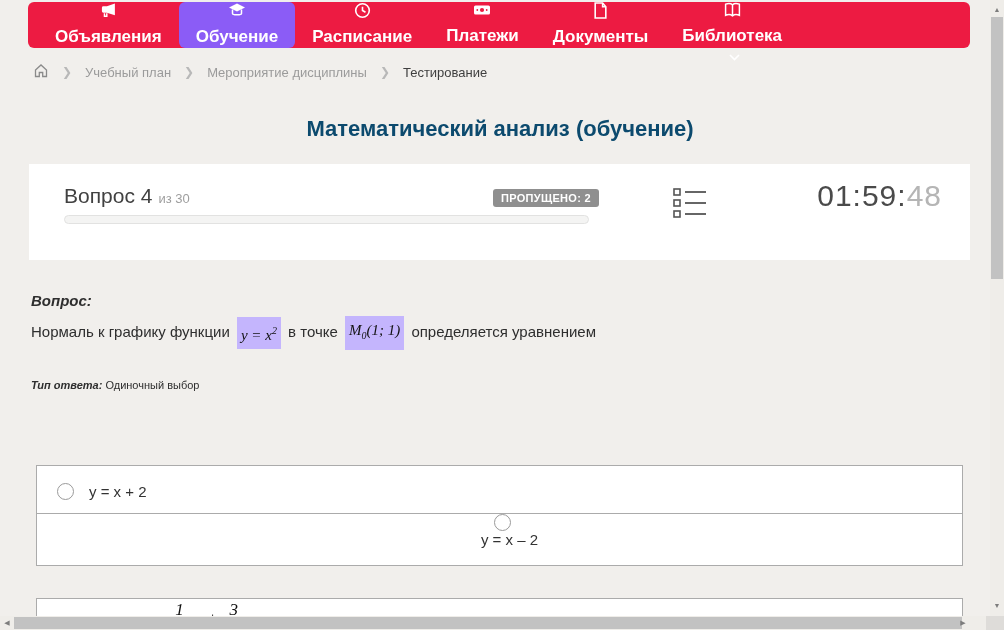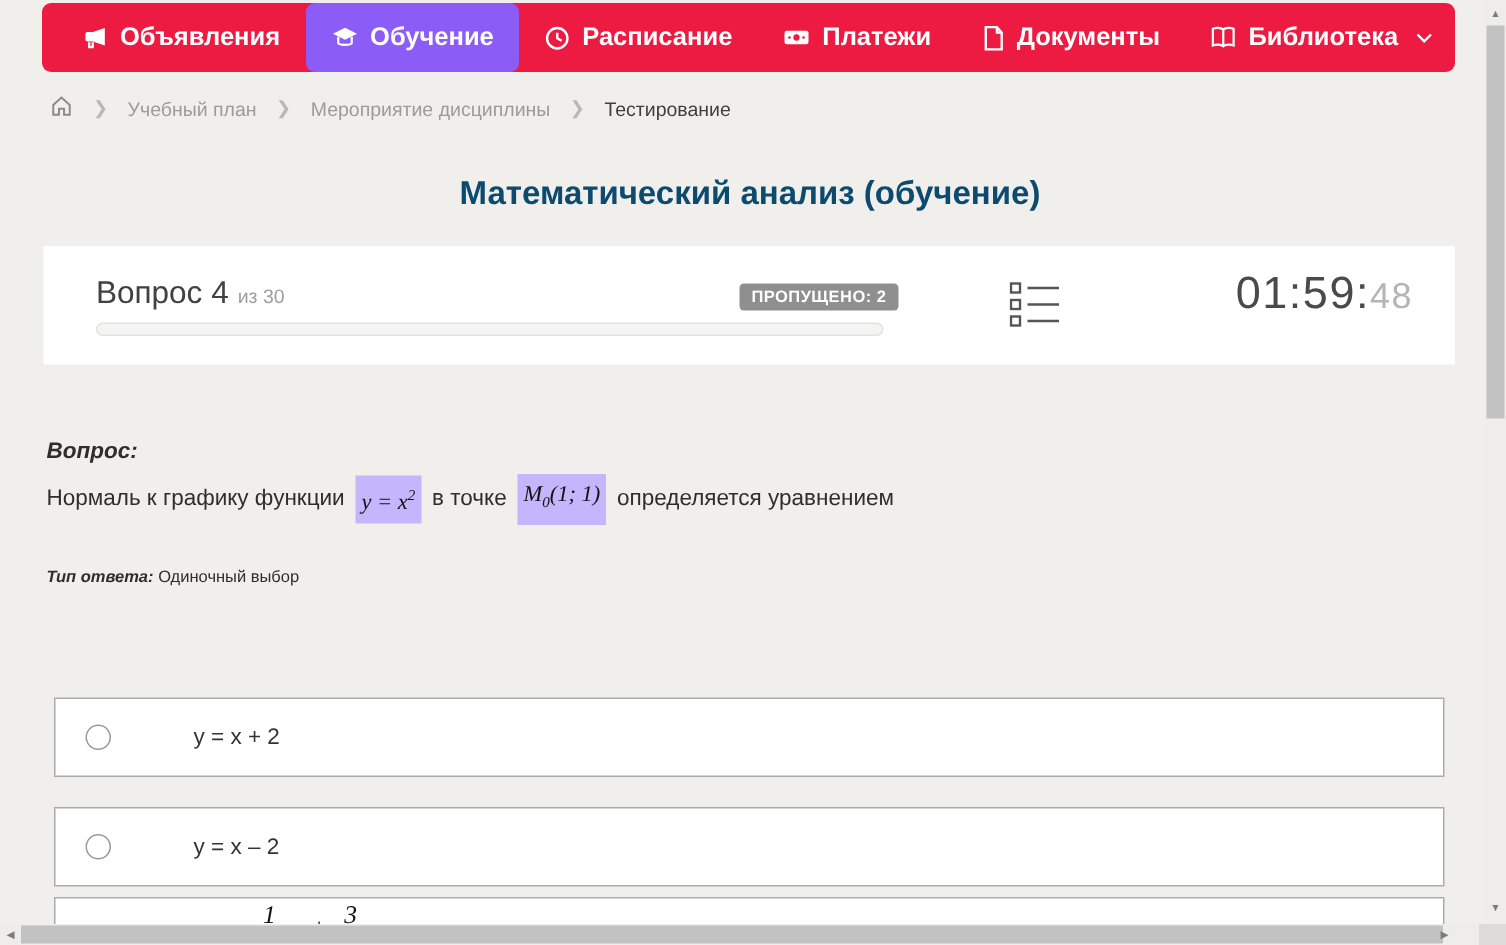--- a/index.html
+++ b/index.html
@@ -3,65 +3,65 @@
 <meta charset="utf-8">
 <style>
   html,body{margin:0;padding:0;}
   body{font-family:"Liberation Sans",sans-serif;}
   #screen{position:relative;width:1004px;height:630px;overflow:hidden;background:#f1efec;}
 
   
   .nav{position:absolute;left:28px;top:2px;width:942px;height:46px;background:#ed1b42;
        border-radius:6px;display:flex;align-items:stretch;padding:0 10px;box-sizing:border-box;}
   .nav-item{display:flex;align-items:center;gap:8px;padding:0 17px;color:#fff;
-            font-weight:bold;font-size:17px;cursor:pointer;white-space:nowrap;}
+            font-weight:bold;font-size:17px;cursor:pointer;white-space:nowrap;flex-direction:column;}
   .nav-item.active{background:#8b5cf6;border-radius:6px;}
   .nav-item svg{display:block;}
   .chev{margin-left:4px;}
 
   
   .crumbs{position:absolute;left:33px;top:63px;display:flex;align-items:center;gap:13px;
           font-size:13px;color:#9b9b9b;}
   .crumbs .sep{color:#b8b8b8;font-size:12px;}
   .crumbs .link{cursor:pointer;}
   .crumbs .current{color:#3f3f3f;}
 
   
   .page-title{position:absolute;left:0;top:116px;width:1000px;text-align:center;
               color:#0c4a6e;font-size:22px;font-weight:bold;}
 
   
-  .card{position:absolute;left:29px;top:164px;width:941px;height:79px;background:#fff;}
+  .card{position:absolute;left:29px;top:164px;width:941px;height:96px;background:#fff;}
   .q-num{position:absolute;left:35px;top:20px;font-size:21px;color:#414141;}
   .q-of{font-size:13px;color:#9e9e9e;margin-left:6px;}
   .badge{position:absolute;left:464px;top:25px;background:#8f8f8f;color:#fff;
          font-size:11px;font-weight:bold;padding:3px 8px;border-radius:3px;letter-spacing:.3px;}
   .qlist-btn{position:absolute;left:644px;top:24px;cursor:pointer;}
   .timer{position:absolute;right:28px;top:15px;font-size:30px;font-weight:300;color:#4a4a4a;letter-spacing:1px;}
-  .timer .sec{color:#b5b5b5;font-size:24px;margin-top:33px;}
+  .timer .sec{color:#b5b5b5;font-size:30px;margin-top:33px;}
   .progress{position:absolute;left:35px;top:51px;width:523px;height:7px;background:#f4f4f3;
             border:1px solid #e2e2e1;border-radius:5px;}
   .progress-fill{height:100%;background:#dcdcda;border-radius:5px;width:0;}
 
   
   .q-label{position:absolute;left:31px;top:292px;font-size:15px;font-weight:bold;font-style:italic;color:#2e2e2e;}
   .q-text{position:absolute;left:31px;top:316px;width:920px;font-size:15px;color:#2e2e2e;line-height:26px;}
   .formula{display:inline-block;background:#c4b5fd;padding:1px 4px;margin:0 3px;
            font-family:"Liberation Serif",serif;font-style:italic;font-size:15px;color:#111;vertical-align:middle;}
   .formula sup,.formula sub{font-size:10px;}
   .answer-type{position:absolute;left:31px;top:379px;font-size:11px;color:#2e2e2e;}
   .answer-type .t{font-weight:bold;font-style:italic;}
 
   
   .option{position:absolute;left:36px;width:927px;height:53px;background:#fff;
           border:1px solid #ababab;box-sizing:border-box;display:flex;align-items:center;
-          padding-left:20px;cursor:pointer;gap:40px;}
+          padding-left:20px;cursor:pointer;}
   .radio{width:15px;height:15px;border:1px solid #9a9a9a;border-radius:50%;background:#fff;margin-right:15px;flex:0 0 auto;}
   .opt-label{font-size:15px;color:#333;}
-  #opt1{top:465px;} #opt2{top:538px;}
+  #opt1{top:465px;} #opt2{top:513px;flex-direction:column;}
   #opt3{top:598px;height:80px;display:block;padding:0;}
   #opt3 .radio{position:absolute;left:20px;top:30px;margin:0;}
   .opt3-formula{position:absolute;left:88px;top:2px;font-family:"Liberation Serif",serif;
                 font-style:italic;font-size:17px;color:#111;white-space:nowrap;}
   .opt3-formula .piece{display:inline-block;vertical-align:middle;}
   .frac{display:inline-block;text-align:center;vertical-align:middle;margin:0 4px;line-height:1.05;}
   .frac .num{display:block;border-bottom:1px solid #111;padding:0 3px;}
   .frac .den{display:block;padding:0 3px;}
 
   

